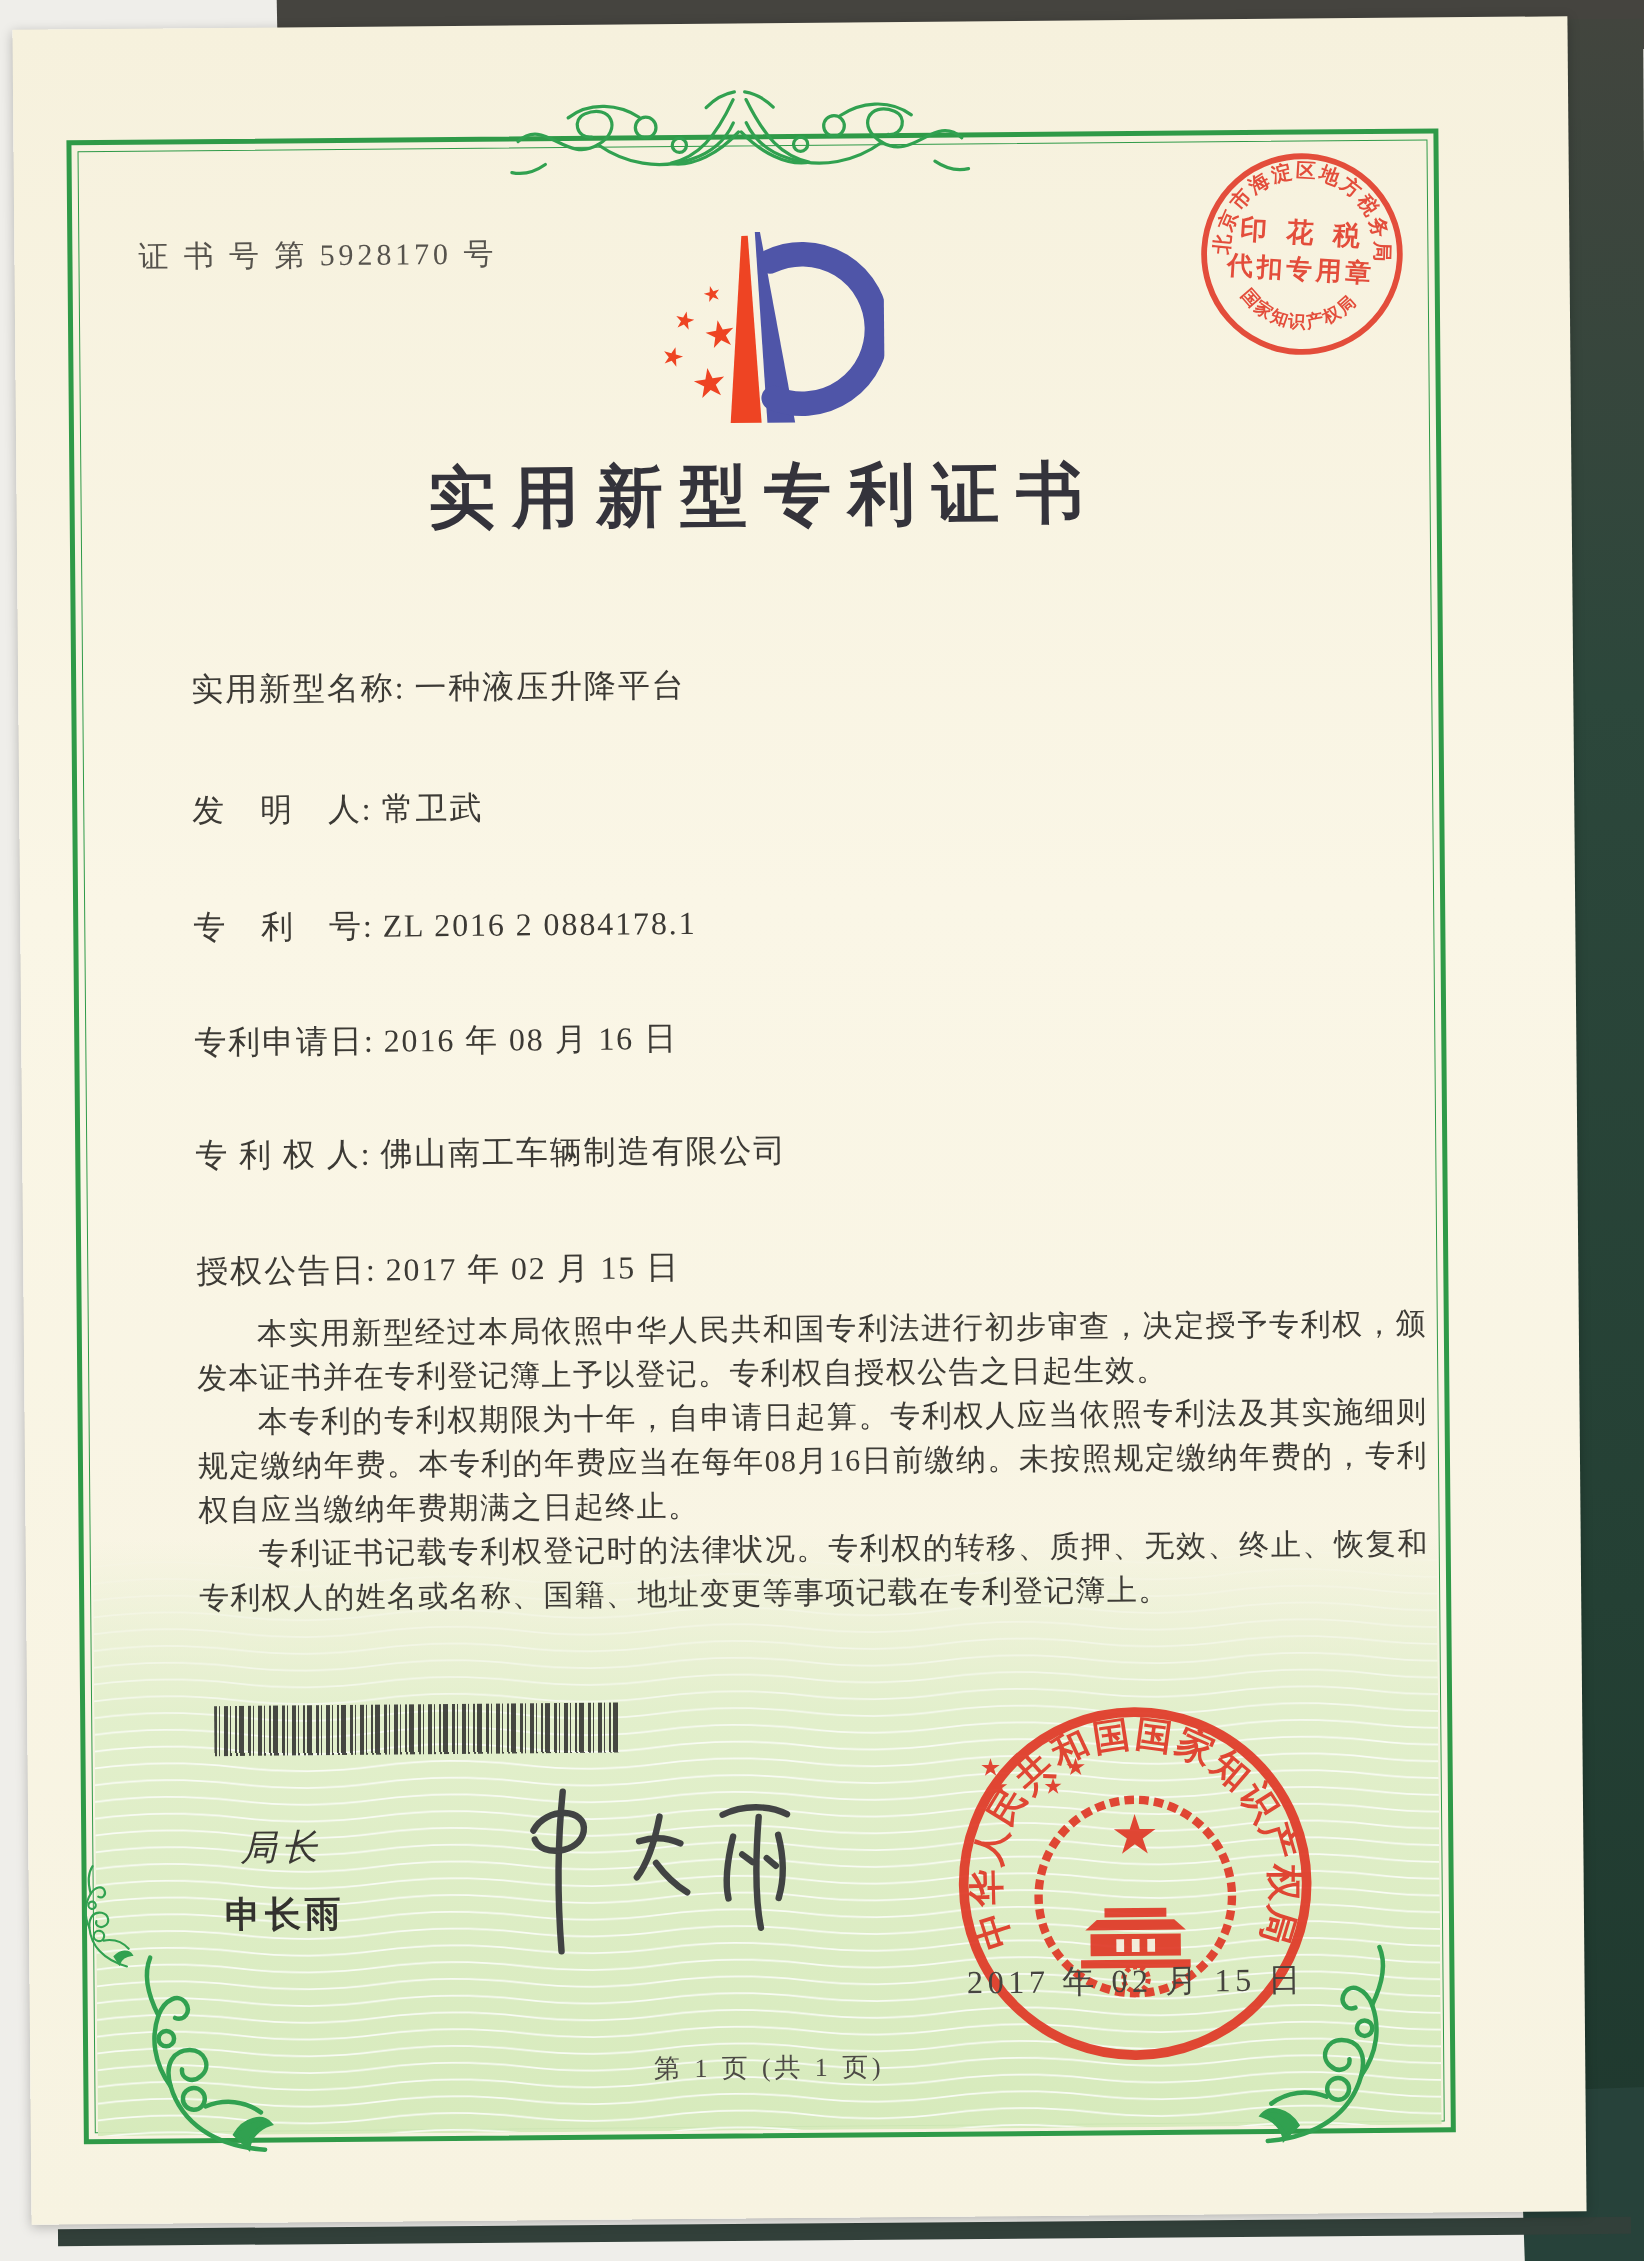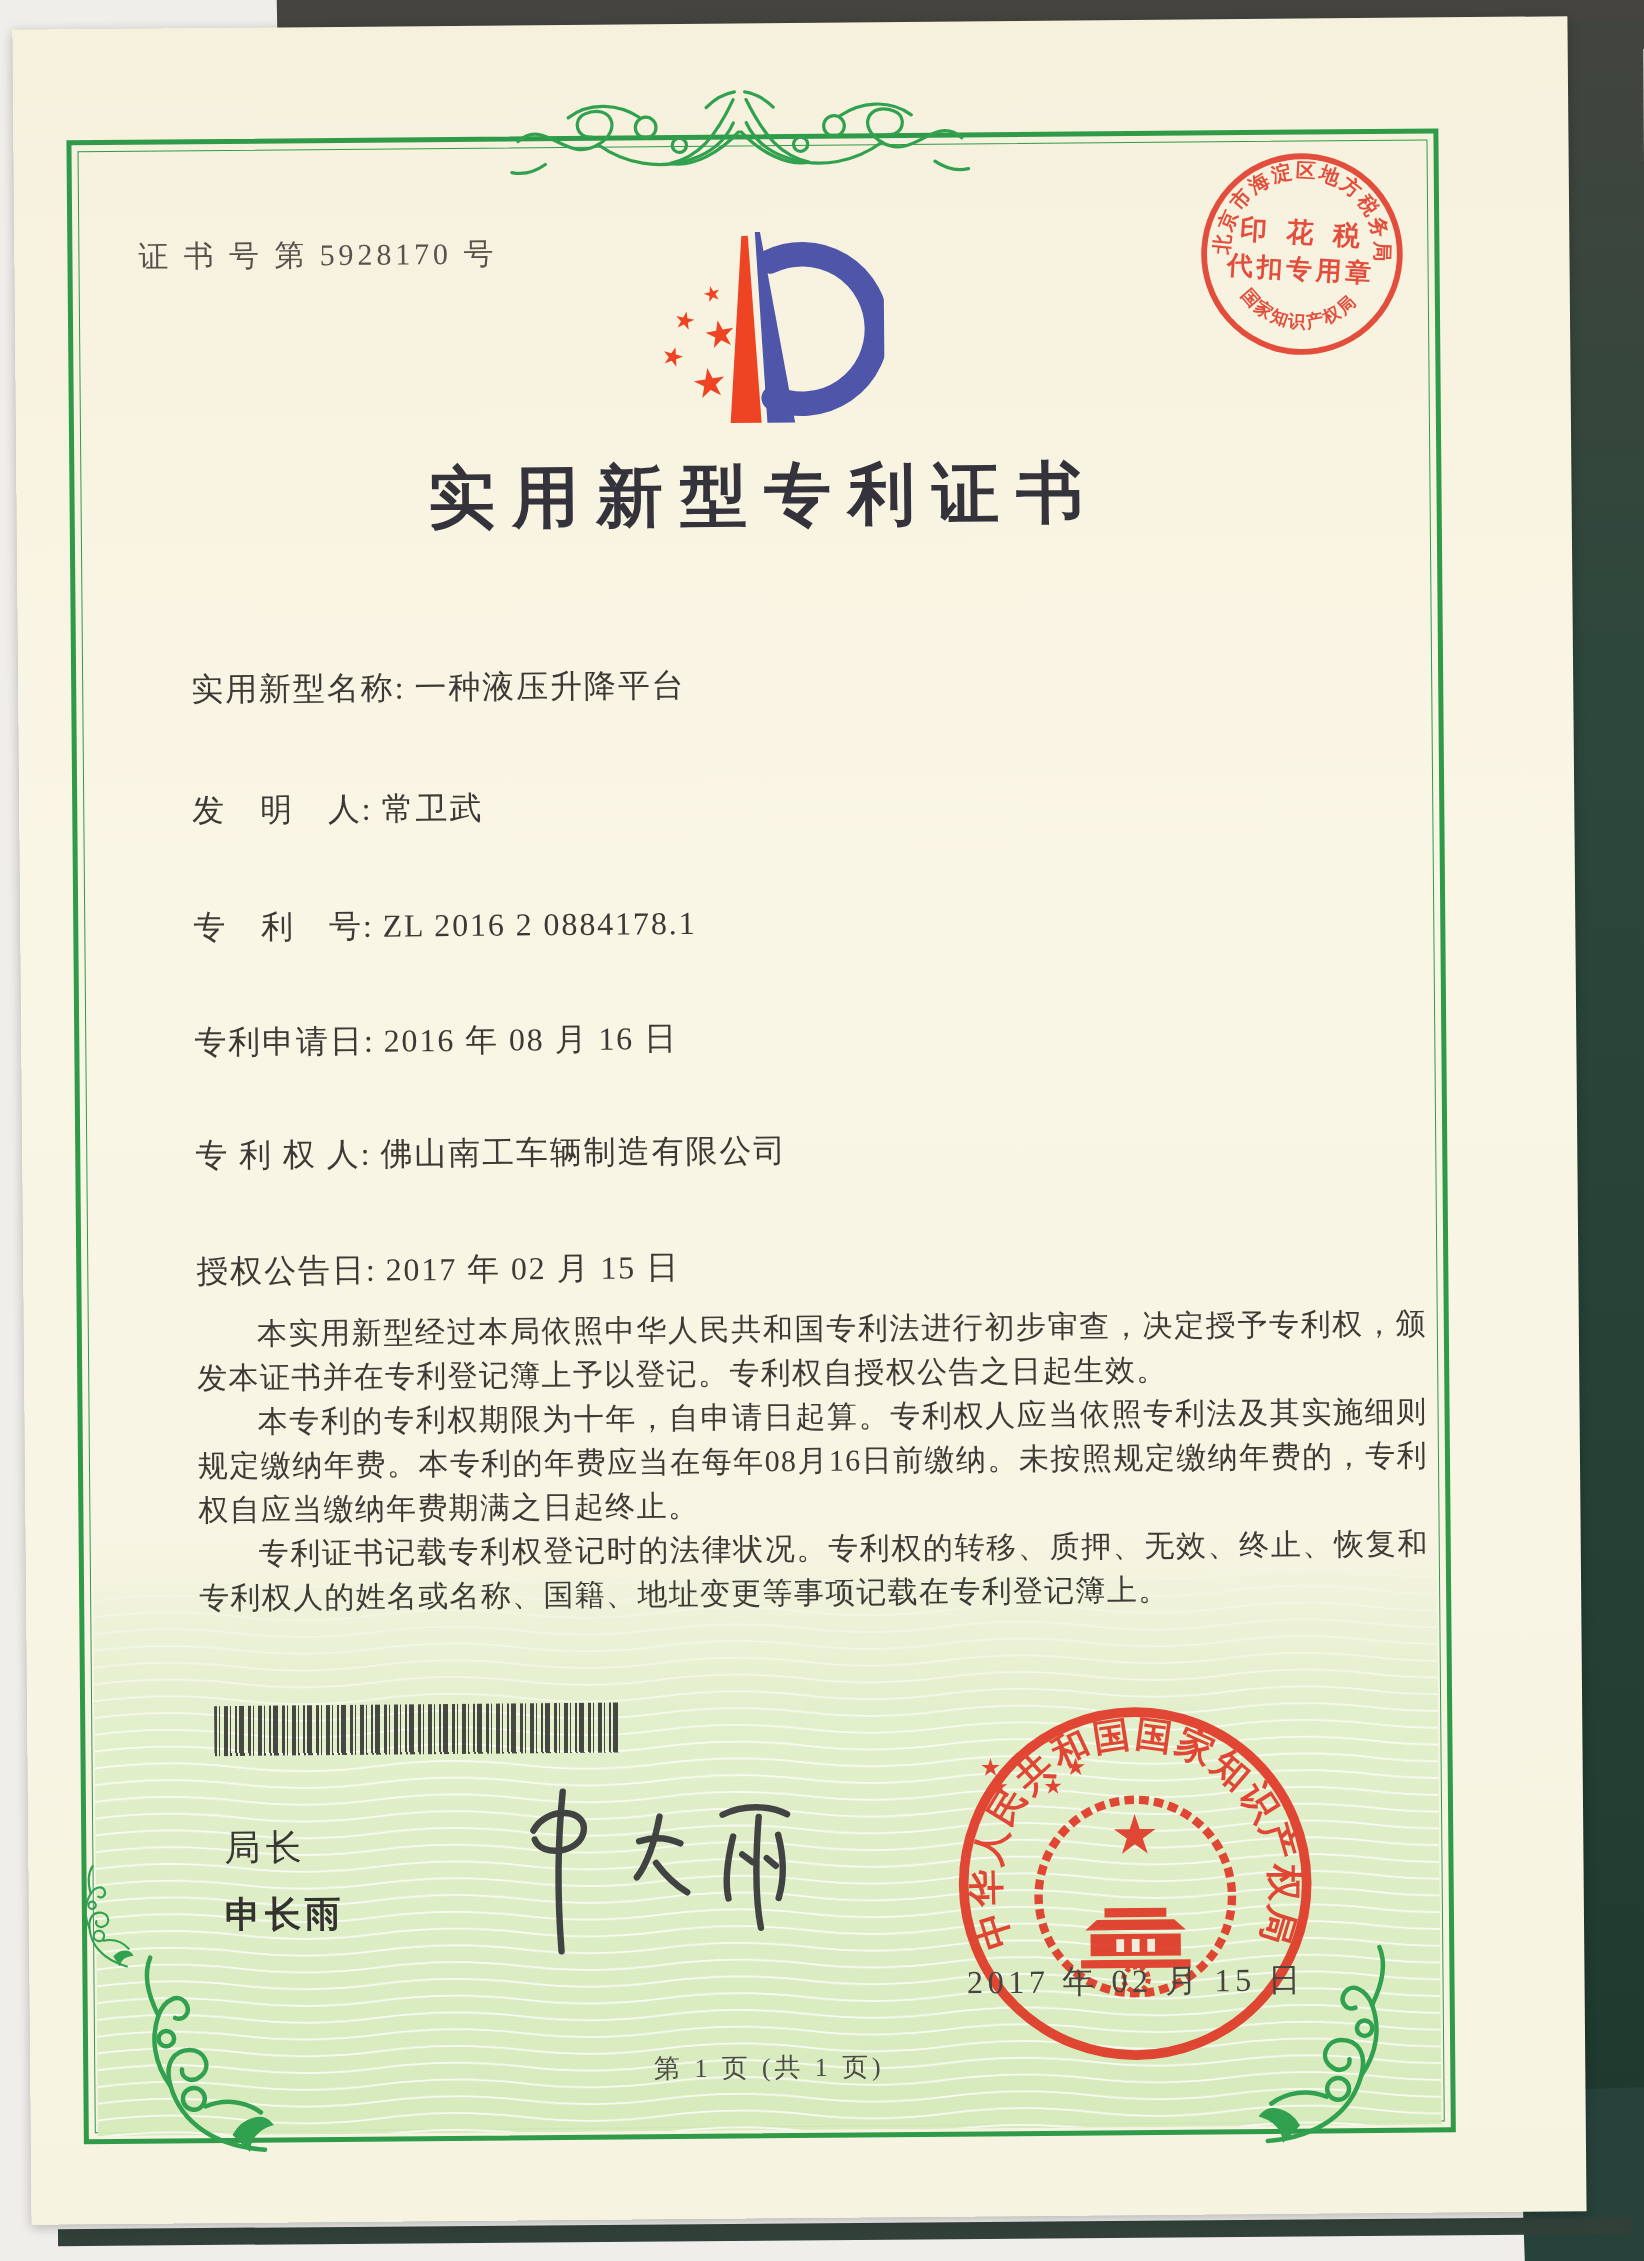--- a/index.html
+++ b/index.html
@@ -58,21 +58,21 @@
   .barcode{position:absolute;left:120px;top:1553px;width:404px;height:50px;
     background-image:repeating-linear-gradient(90deg,
       #30302e 0 2.6px,transparent 2.6px 4.5px,
       #30302e 4.5px 5.8px,transparent 5.8px 9.7px,
       #30302e 9.7px 13.5px,transparent 13.5px 15.5px,
       #30302e 15.5px 17px,transparent 17px 21px,
       #30302e 21px 23px,transparent 23px 25px,
       #30302e 25px 30px,transparent 30px 34px);
     opacity:.88;}
 
-  .signer-title{position:absolute;left:129px;top:1671px;font-size:36px;color:#3a3834;letter-spacing:5.2px;}
+  .signer-title{position:absolute;left:145px;top:1671px;font-size:36px;color:#3a3834;letter-spacing:5.2px;font-style:italic;}
   .signer-name{position:absolute;left:129px;top:1738px;font-size:36px;color:#33322e;letter-spacing:3.9px;font-weight:600;}
   .signature{position:absolute;left:371px;top:1630px;width:365px;height:188px;}
 
   .sipo-seal{position:absolute;left:859px;top:1558px;width:361px;height:361px;opacity:.93;}
 
   .page-footer{position:absolute;left:0;top:1902px;width:100%;text-align:center;
     font-size:26px;color:#4c4a45;letter-spacing:3.9px;}
 
   
   .dragons{position:absolute;left:493px;top:54px;width:467px;height:132px;}

